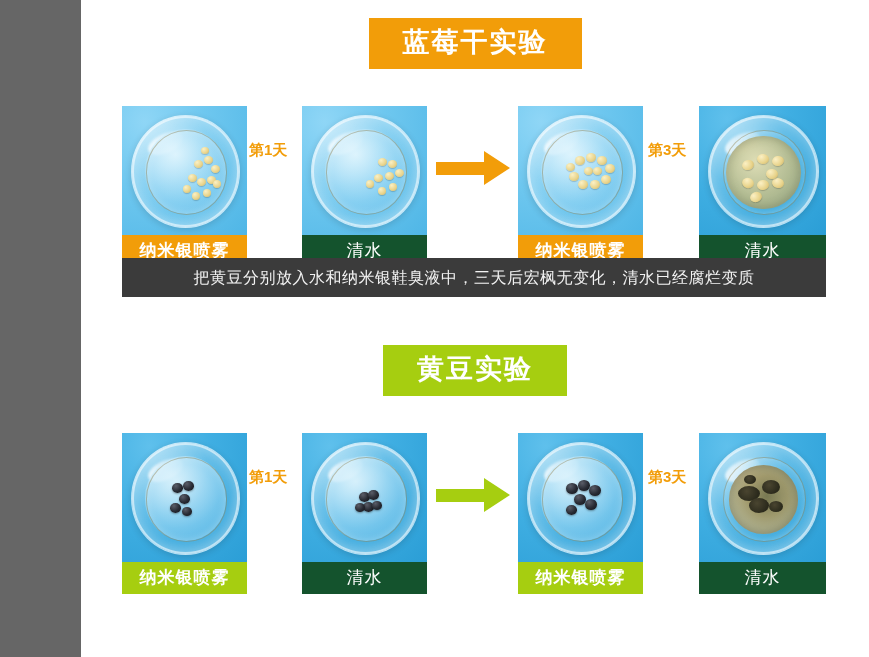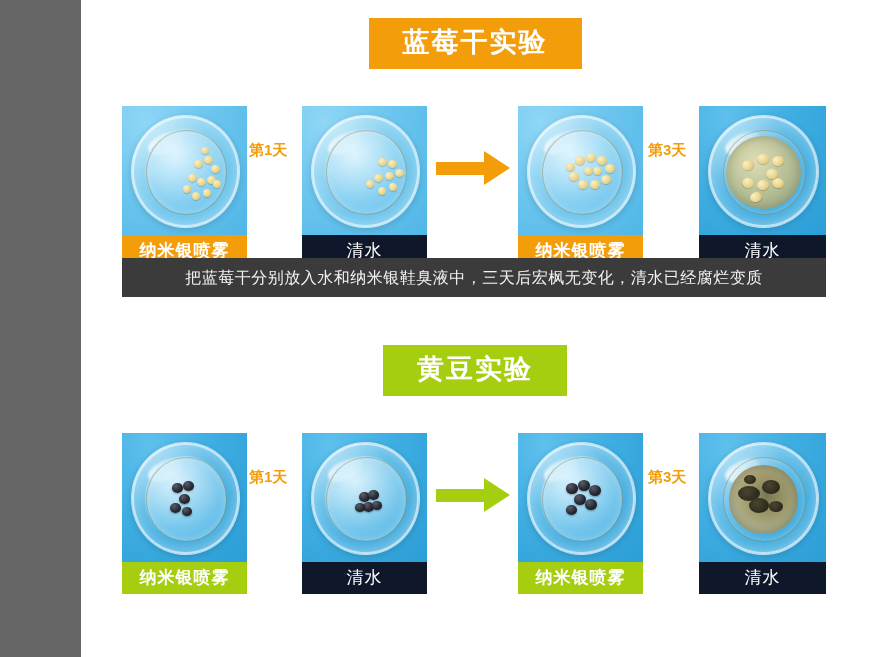--- a/index.html
+++ b/index.html
@@ -193,21 +193,21 @@
     height: 32px;
     line-height: 32px;
     text-align: center;
     color: #ffffff;
     font-size: 17px;
     font-weight: bold;
     letter-spacing: 1px;
   }
   .tag-orange { background: #f29d09; }
   .tag-green  { background: #a6ce10; }
-  .tag-gray   { background: #0f172a; font-weight: normal; }
+  .tag-gray   { background: #14532d; font-weight: normal; }
 
   
   .day {
     position: absolute;
     font-size: 15px;
     font-weight: bold;
     color: #f29d09;
     white-space: nowrap;
   }
   .day-1 { left: 168px; top: 52px; text-align: center; }
@@ -356,21 +356,21 @@
       </div>
 
       <div class="day day-1">第1天</div>
       <div class="day day-3">第3天</div>
       <div class="arrow arrow-orange">
         <div class="shaft"></div>
         <div class="head"></div>
       </div>
     </div>
 
-    <div class="caption">把蓝莓干分别放入水和纳米银鞋臭液中，三天后宏枫无变化，清水已经腐烂变质</div>
+    <div class="caption">把黄豆分别放入水和纳米银鞋臭液中，三天后宏枫无变化，清水已经腐烂变质</div>
   </div>
 
   <div class="section section-berry">
 
     <div class="banner-row">
       <div class="banner banner-green">黄豆实验</div>
     </div>
 
     <div class="strip">
 

